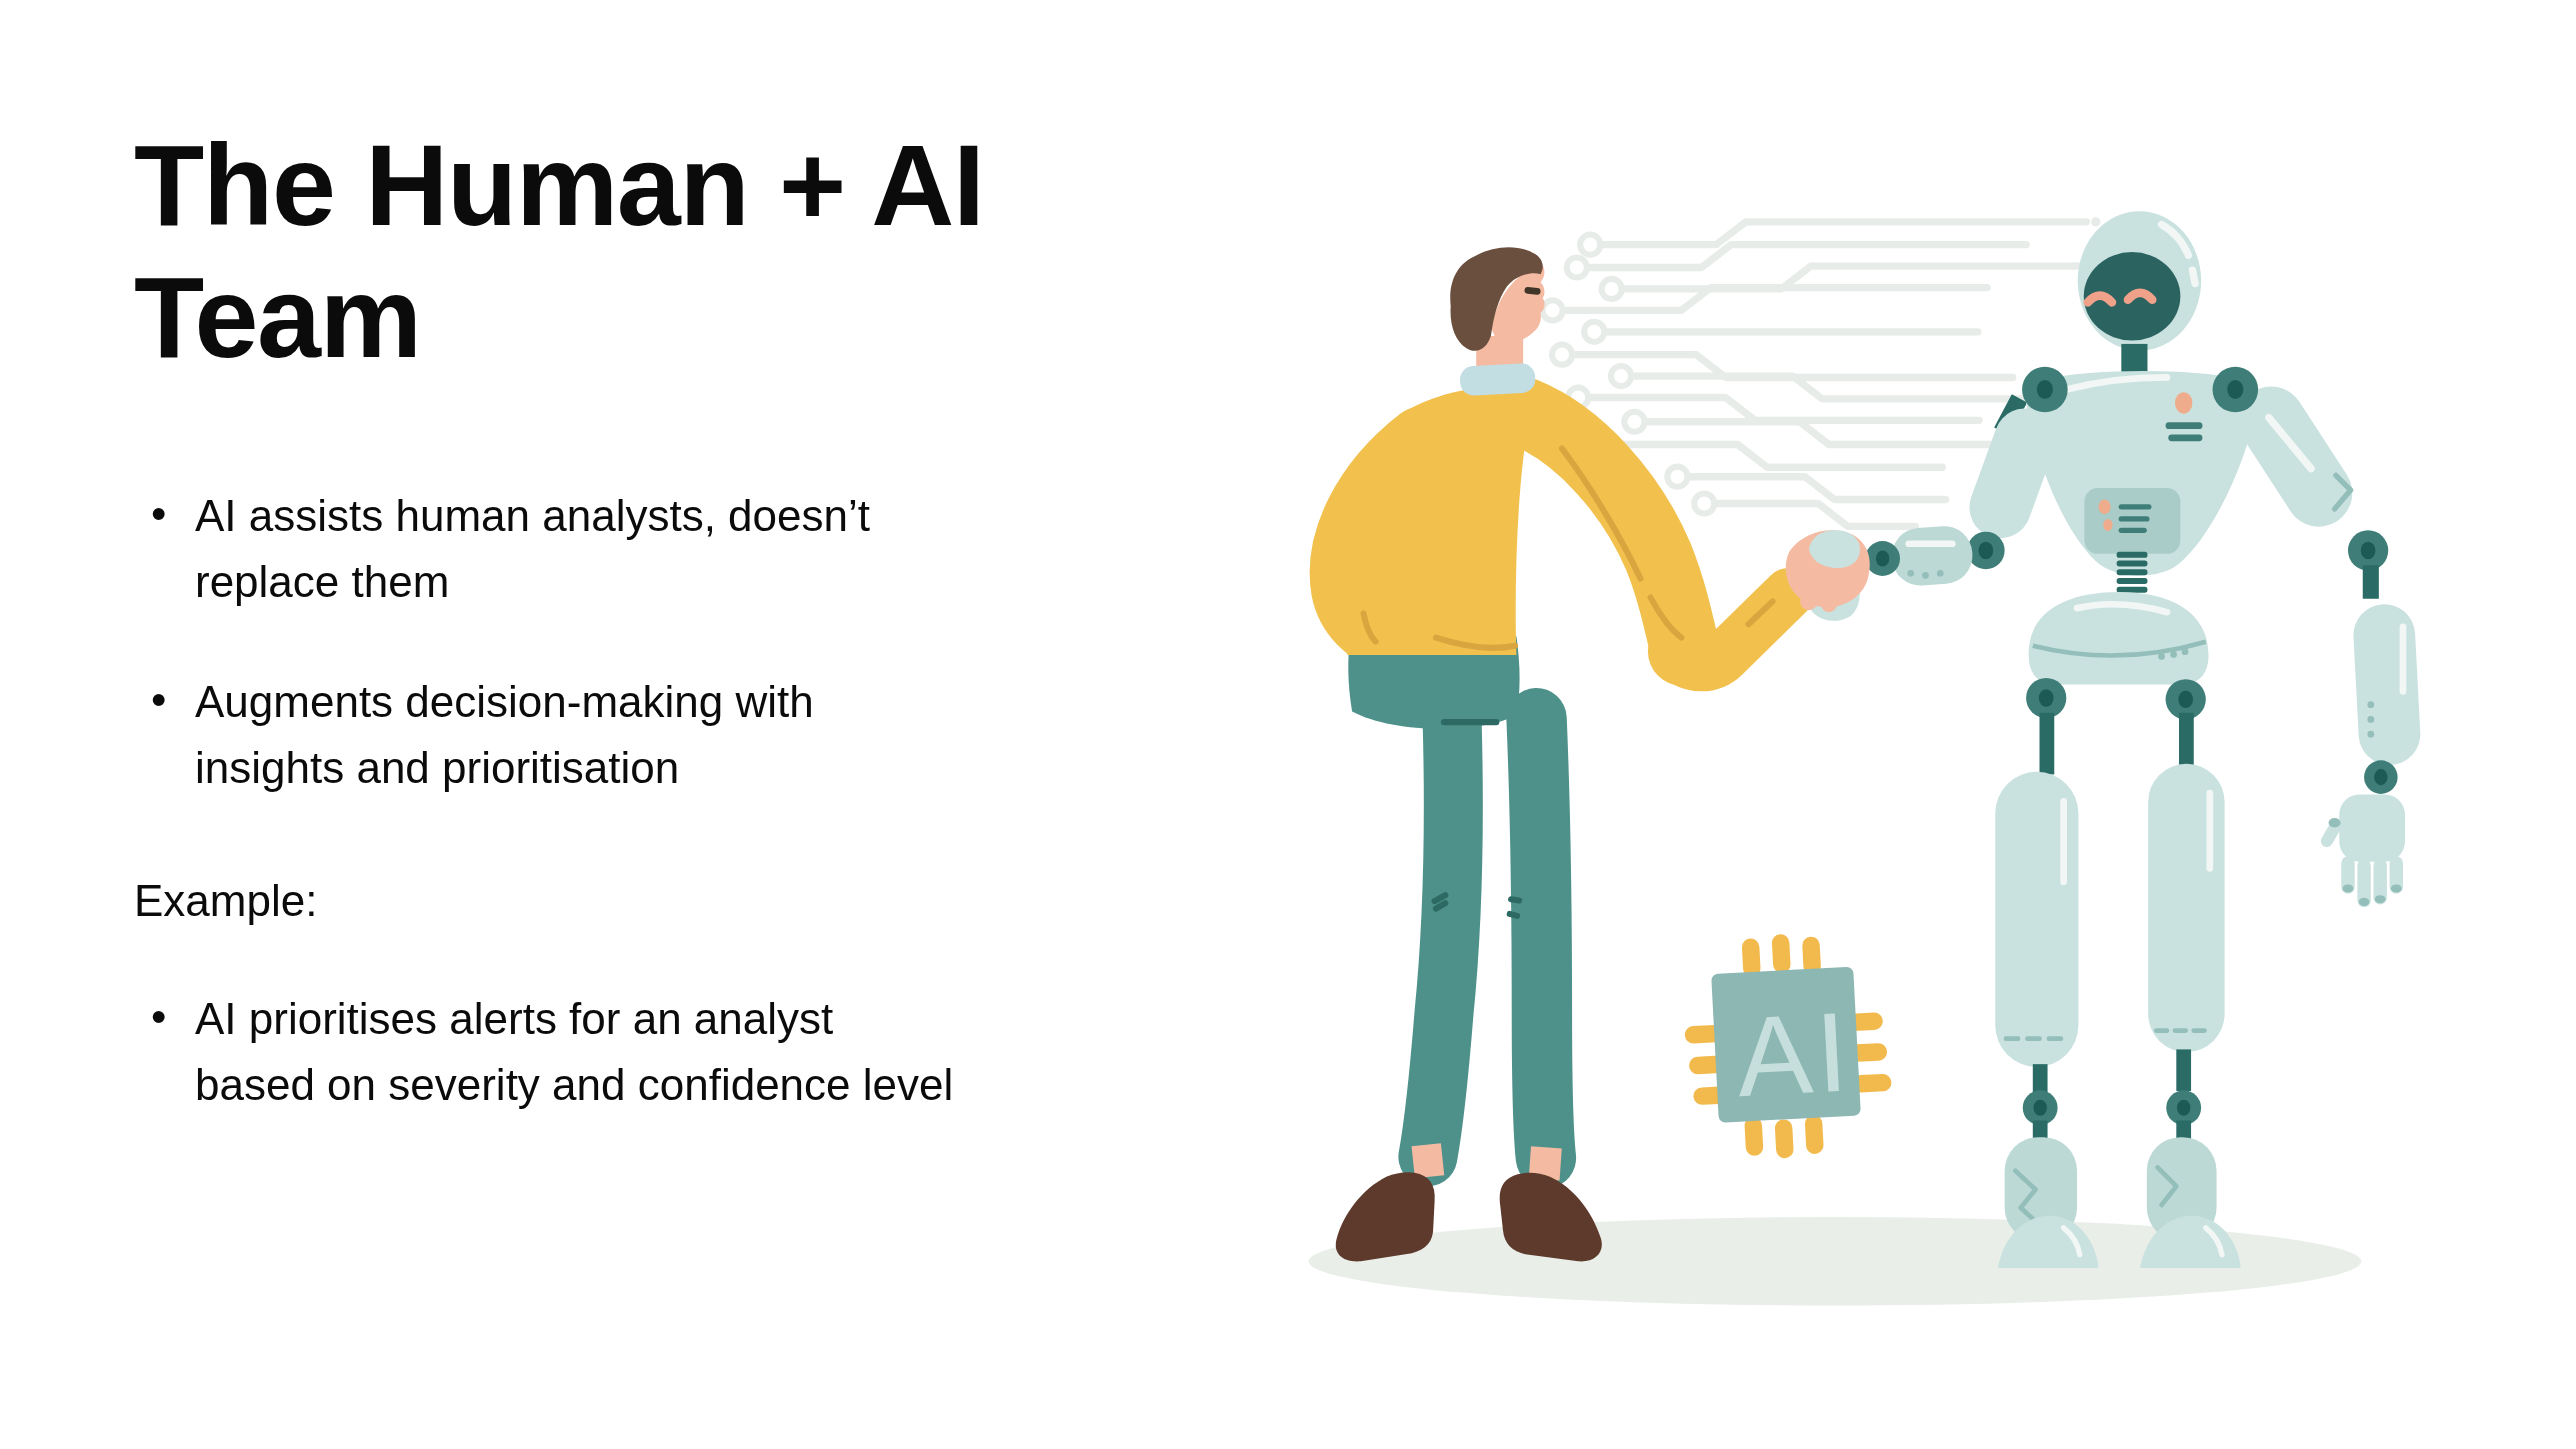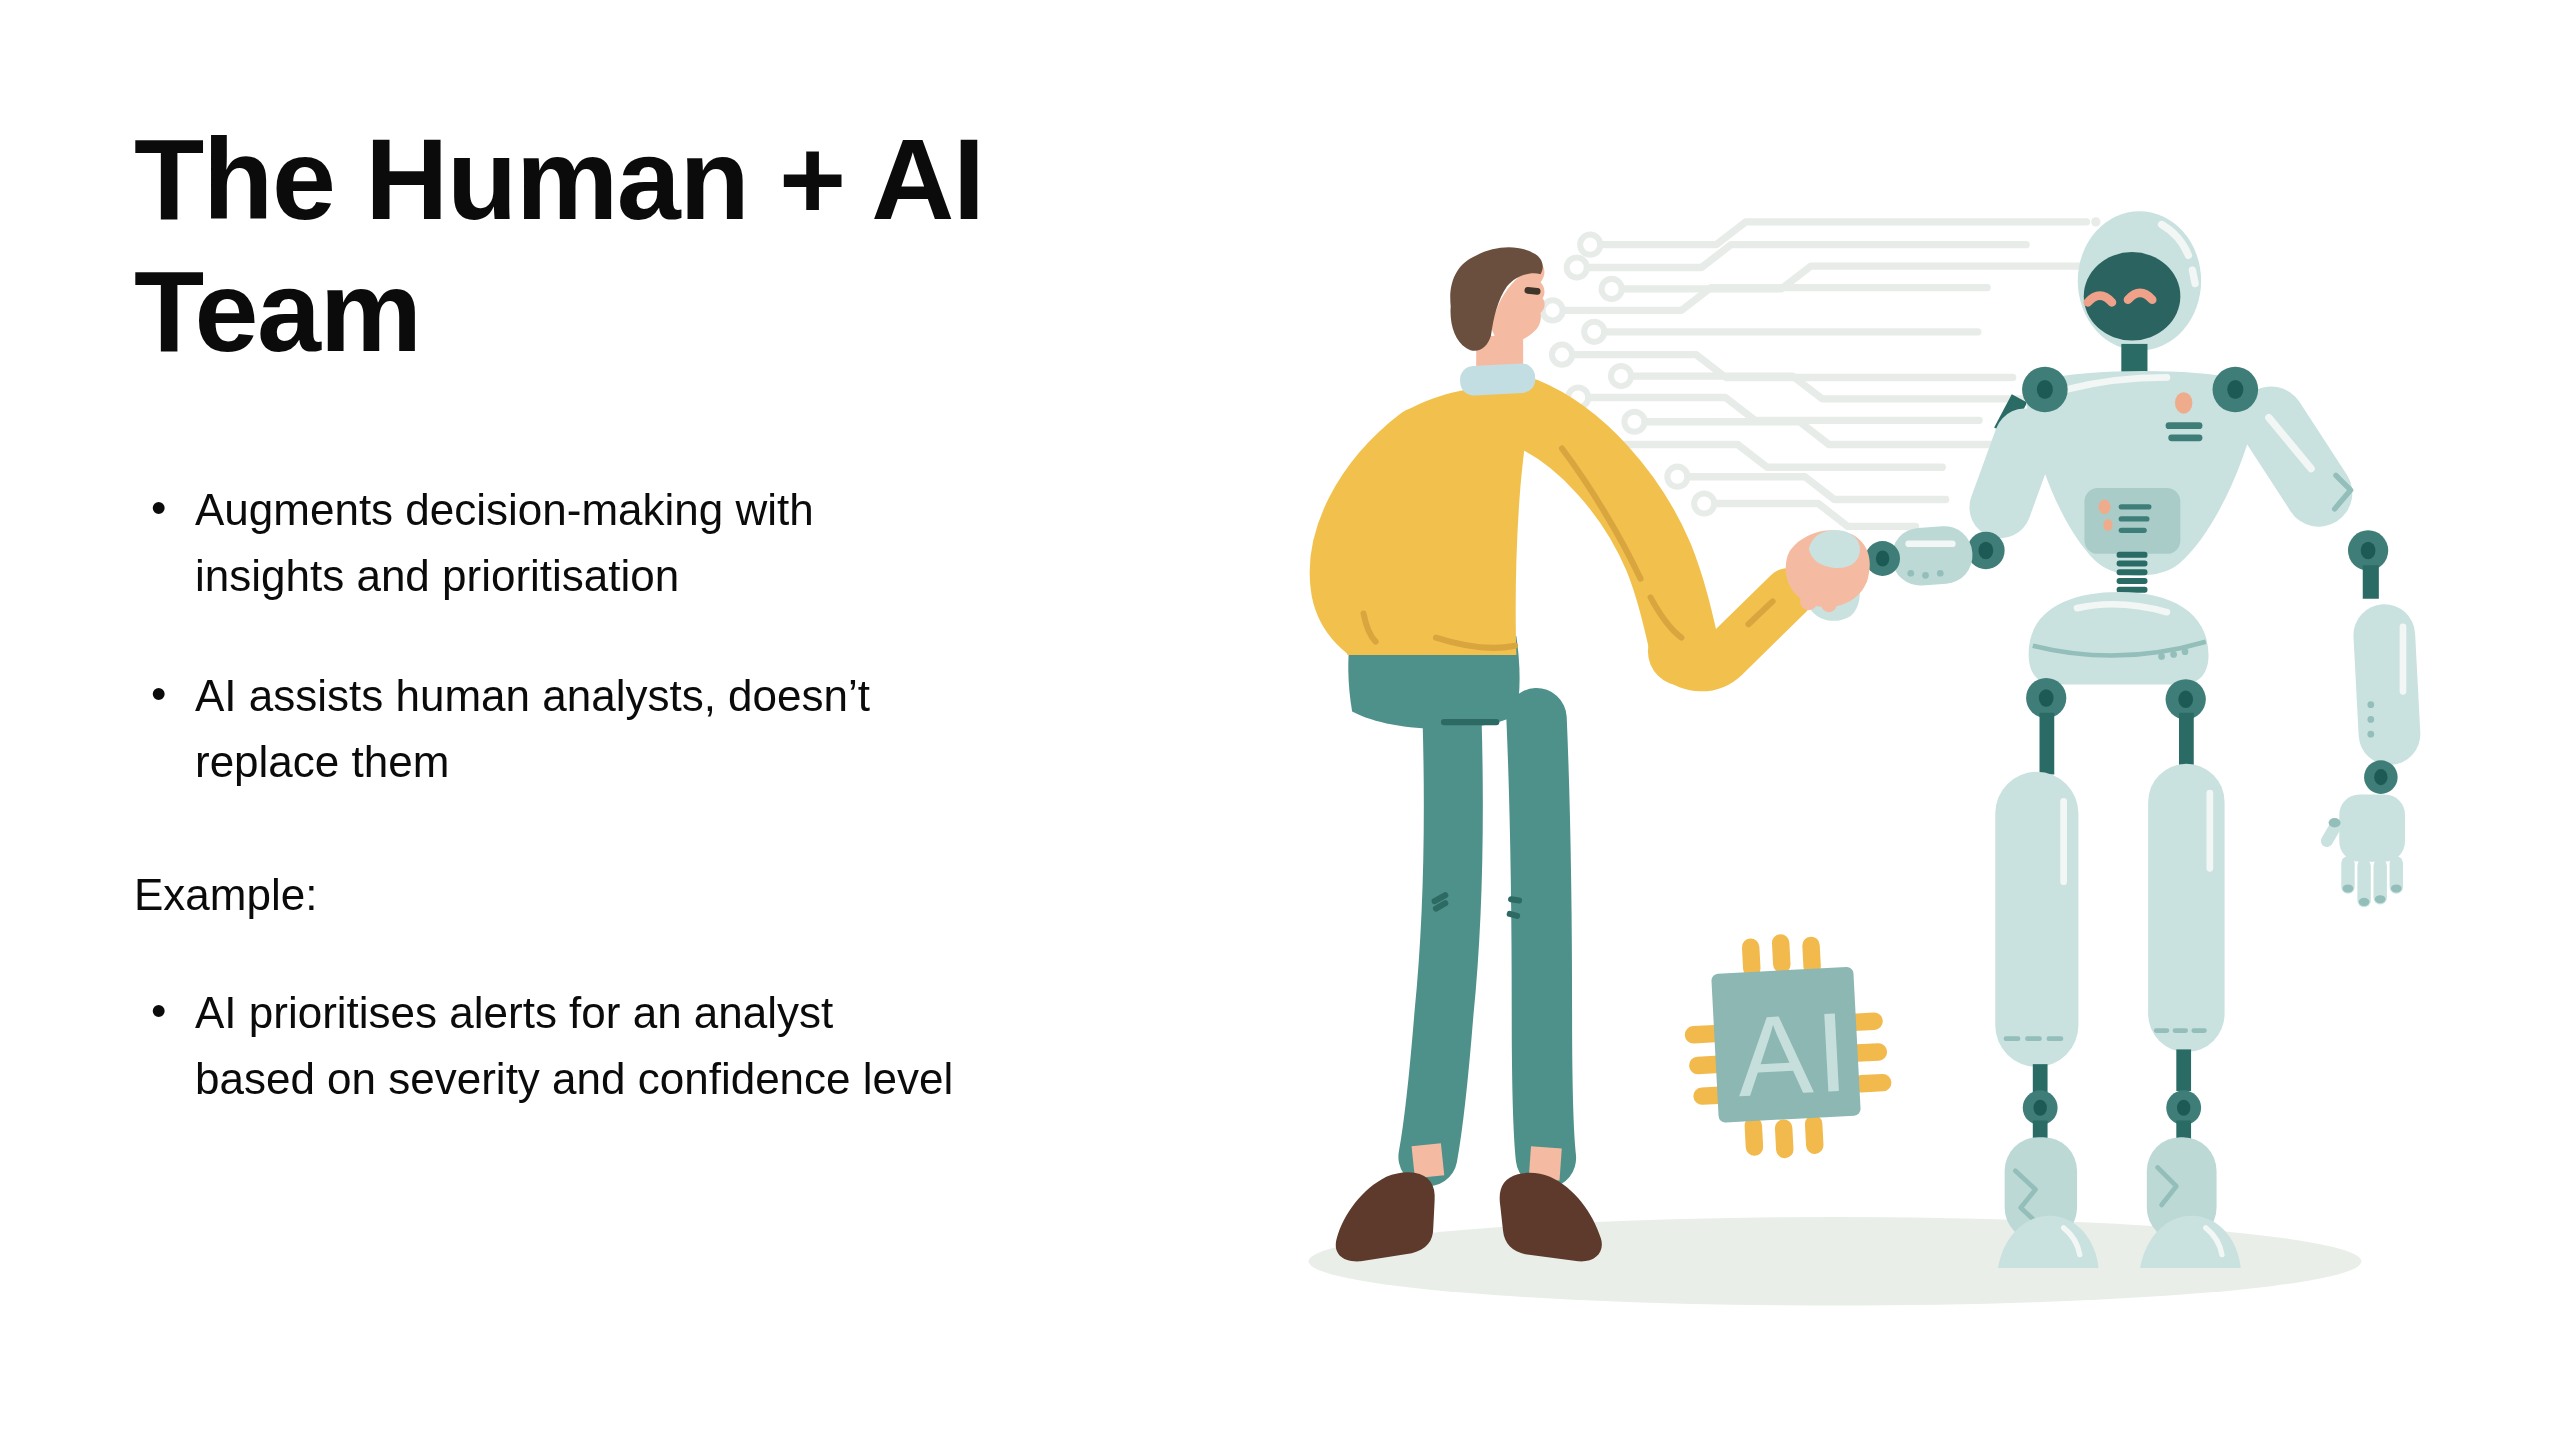--- a/index.html
+++ b/index.html
@@ -2,40 +2,40 @@
 <html style="--c-bg: #ffffff; --c-text: #0b0b0b; --c-sweater: #F2C14D; --c-sweater-fold: #D9A53E; --c-skin: #F4BBA2; --c-hair: #6B4F3E; --c-collar: #C2DEE2; --c-pants: #4E918B; --c-pants-seam: #2C6A63; --c-shoes: #5D3A2B; --c-robot-light: #C9E2DF; --c-robot-mid: #BCD9D6; --c-robot-panel: #A9CCC9; --c-robot-joint: #3F7E78; --c-robot-joint-inner: #1E5A55; --c-robot-link: #2B6B66; --c-robot-line: #93BEBA; --c-robot-face: #2B6360; --c-robot-blush: #F0A18A; --c-chest-dot: #EFAC8C; --c-chip: #8CB7B3; --c-chip-text: #C6DFDC; --c-pin: #F2BA4D; --c-trace: #E8ECE8; --c-shadow: #E9EEE9; --c-highlight: #F2F7F5;font-size:10.7px"><head>
 <meta charset="utf-8">
 <style>
   html,body{margin:0;padding:0}
   body{
     width:2576px;height:1449px;position:relative;overflow:hidden;
     background:var(--c-bg,#ffffff);
     color:var(--c-text,#0b0b0b);
     font-family:"Liberation Sans","DejaVu Sans",sans-serif;
   }
-  .text-col{position:absolute;left:134px;top:113px;width:1047px}
+  .text-col{position:absolute;left:134px;top:119px;width:1047px}
   h1.title{font-size:115px;line-height:1.15;margin:0;font-weight:bold;letter-spacing:-1.3px}
   ul.bullets{list-style:none;margin:99px 0 0;padding:0 0 0 17px}
   ul.bullets li{
     position:relative;font-size:44px;line-height:1.5;
     padding-left:44px;width:769px;margin:0 0 54px;
   }
   ul.bullets li::before{content:"\2022";position:absolute;left:0;top:-1.3px}
   p.example{font-size:44px;font-weight:normal;line-height:1.5;margin:67px 0 52px}
   ul.example-list{margin-top:0}
   svg.illo{position:absolute;left:1275px;top:168px;width:1301px;height:1174px}
 </style>
 </head>
 <body>
 
 <div class="text-col">
   <h1 class="title">The Human + AI Team</h1>
   <ul class="bullets">
+    <li>AI assists human analysts, doesn’t replace them</li>
     <li>Augments decision-making with insights and prioritisation</li>
-    <li>AI assists human analysts, doesn’t replace them</li>
   </ul>
   <p class="example">Example:</p>
   <ul class="bullets example-list">
     <li>AI prioritises alerts for an analyst based on severity and confidence level</li>
   </ul>
 </div>
 
 <svg class="illo" viewBox="0 0 1940 1750" aria-hidden="true">
 
   <ellipse cx="835" cy="1630" rx="785" ry="66" fill="var(--c-shadow,#E9EEE9)"></ellipse>

